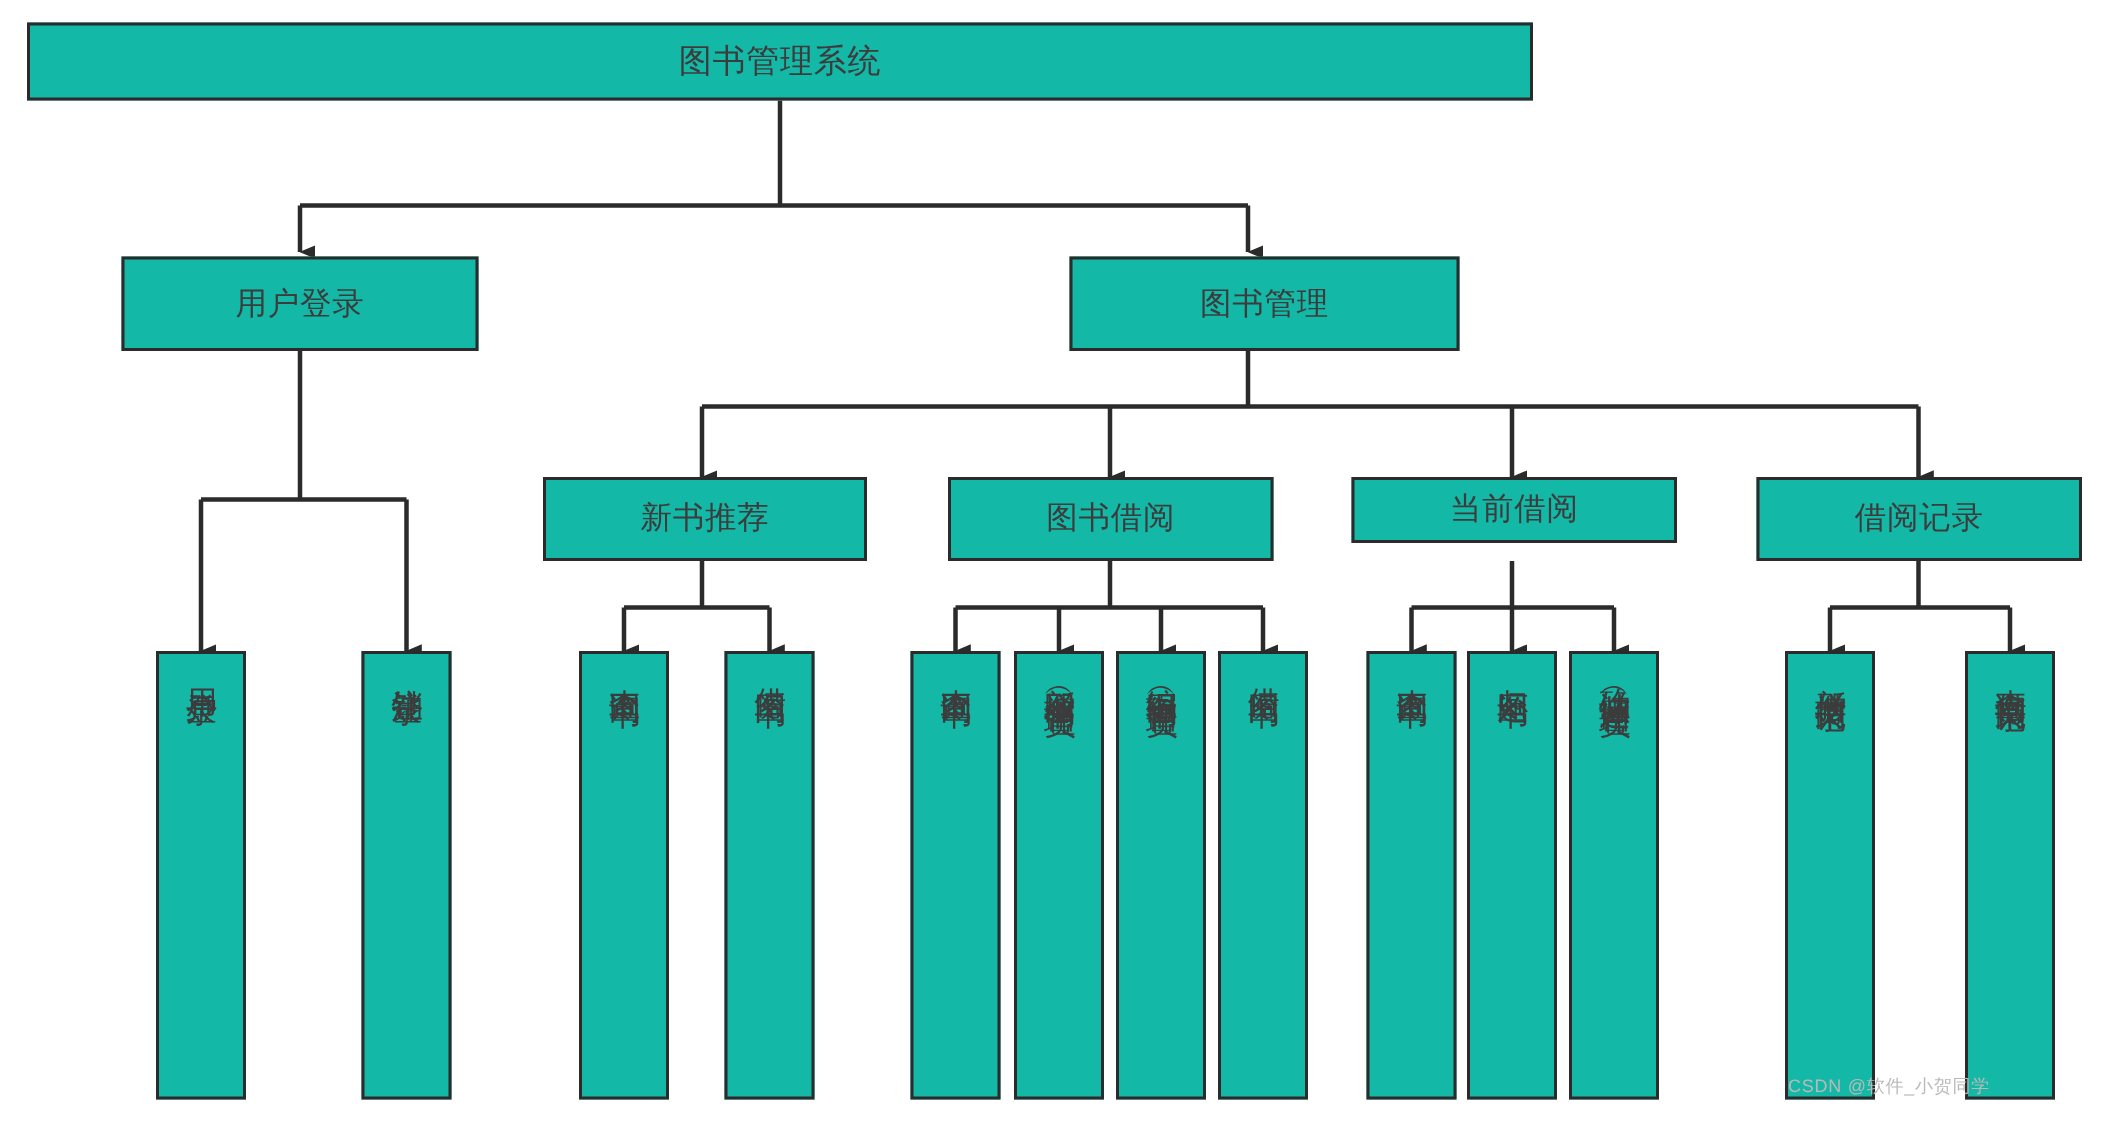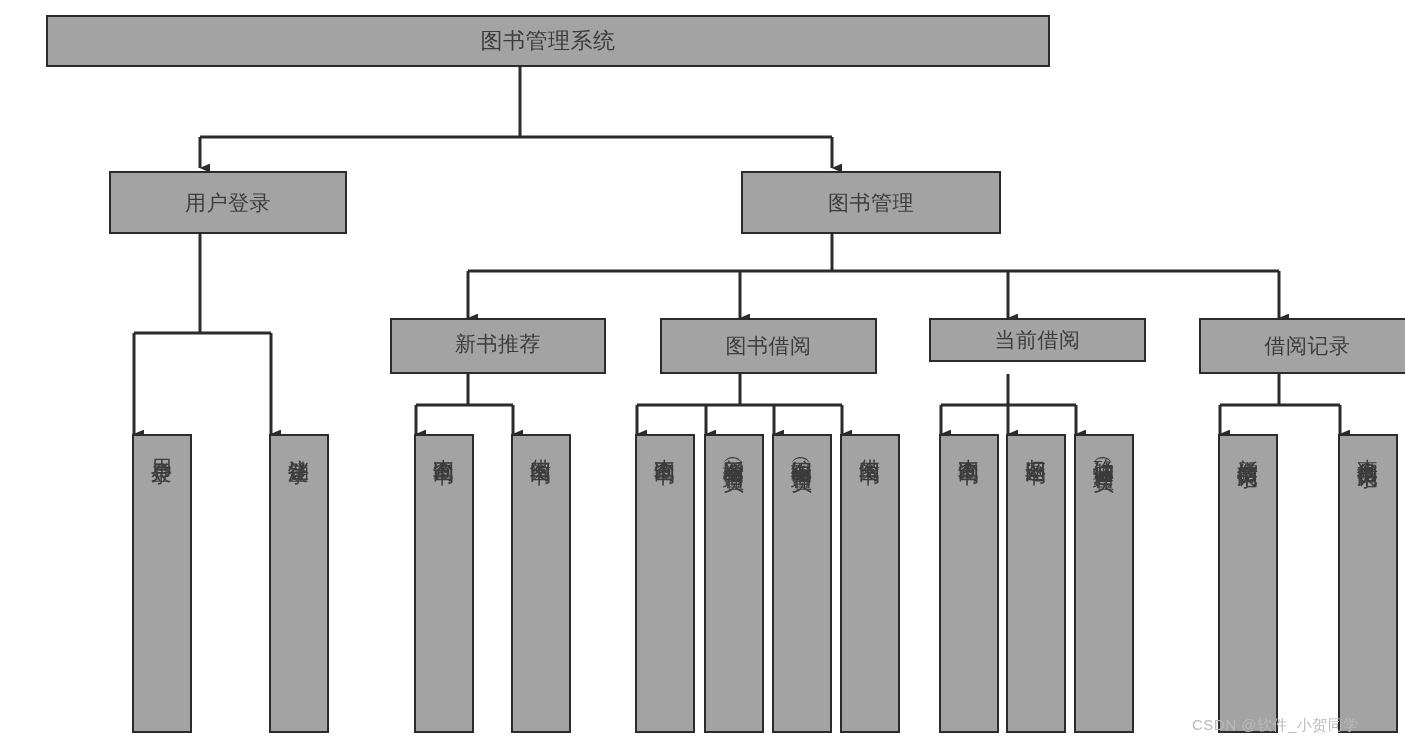--- a/index.html
+++ b/index.html
@@ -22,27 +22,26 @@
     position: absolute;
     left: 0;
     top: 0;
     width: 1405px;
     height: 747px;
   }
   .node {
     position: absolute;
     box-sizing: border-box;
     border: 2.5px solid #2b2b2b;
-    background: #a3a3a3;
+    background: #14b8a6;
     display: flex;
     align-items: center;
     justify-content: center;
     color: #3c3c3c;
     z-index: 2;
-    margin-left: 28px;
   }
   .node-label {
     color: #3c3c3c;
     line-height: 1.12;
     letter-spacing: 0.5px;
     white-space: pre;
   }
   
   .node.h .node-label {
     writing-mode: horizontal-tb;
@@ -60,21 +59,21 @@
   .node.v .node-label {
     writing-mode: vertical-rl;
     text-orientation: upright;
     font-size: 21px;
     letter-spacing: 2px;
     line-height: 1;
   }
   .watermark {
     position: absolute;
     color: #b9b9b9;
-    font-size: 15px;
+    font-size: 12px;
     letter-spacing: 0.5px;
     z-index: 3;
     white-space: nowrap;
     user-select: none;
   }
 </style>
 </head>
 <body>
 
 <div id="diagram-root">
@@ -133,21 +132,21 @@
     <span class="node-label">图书管理系统</span>
   </div>
 
   <div class="node h" style="left:81px; top:171px; width:238px; height:63px;">
     <span class="node-label">用户登录</span>
   </div>
   <div class="node h" style="left:713px; top:171px; width:260px; height:63px;">
     <span class="node-label">图书管理</span>
   </div>
 
-  <div class="node h" style="left:362px; top:318px; width:216px; height:56px;font-family:Liberation Mono, monospace;">
+  <div class="node h" style="left:362px; top:318px; width:216px; height:56px;">
     <span class="node-label">新书推荐</span>
   </div>
   <div class="node h" style="left:632px; top:318px; width:217px; height:56px;">
     <span class="node-label">图书借阅</span>
   </div>
   <div class="node h" style="left:901px; top:318px; width:217px; height:44px;">
     <span class="node-label">当前借阅</span>
   </div>
   <div class="node h" style="left:1171px; top:318px; width:217px; height:56px;">
     <span class="node-label">借阅记录</span>

